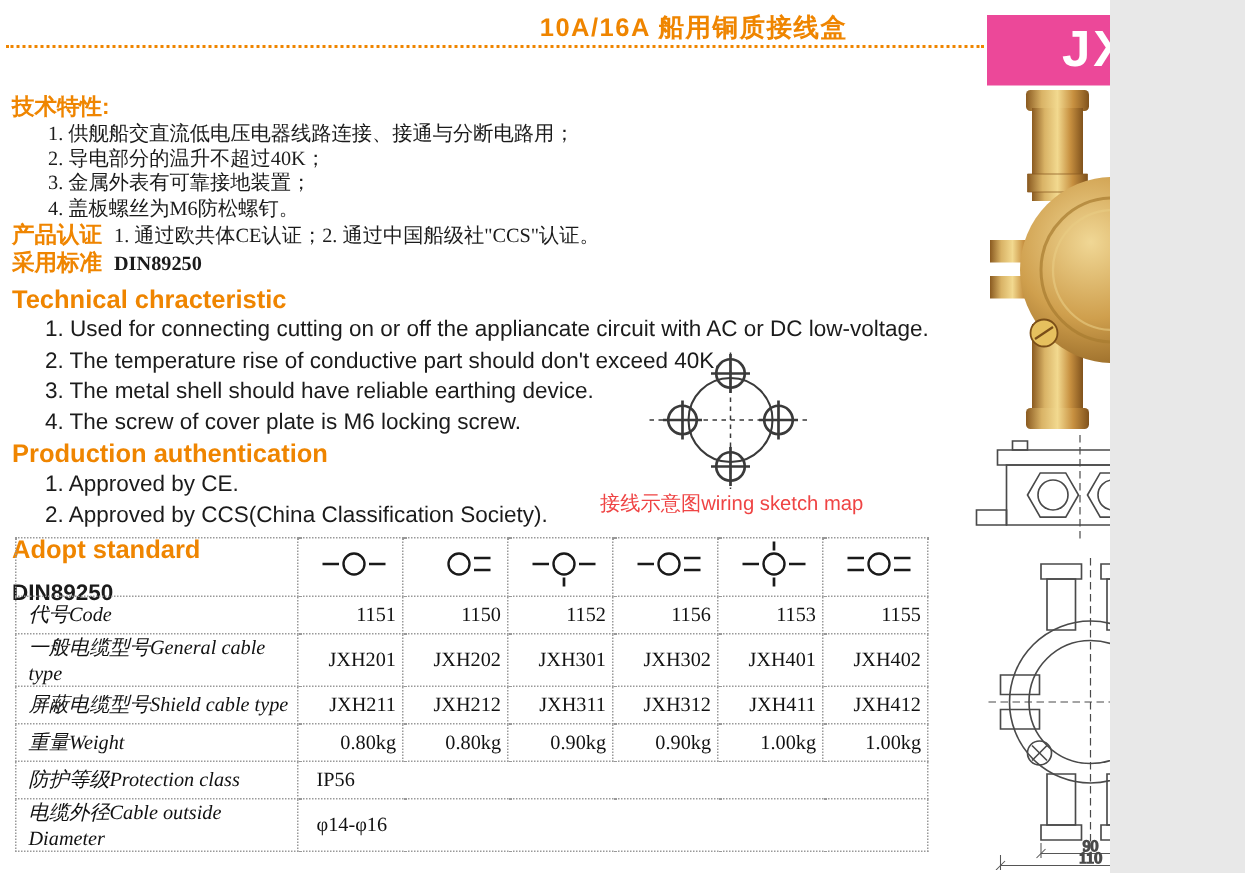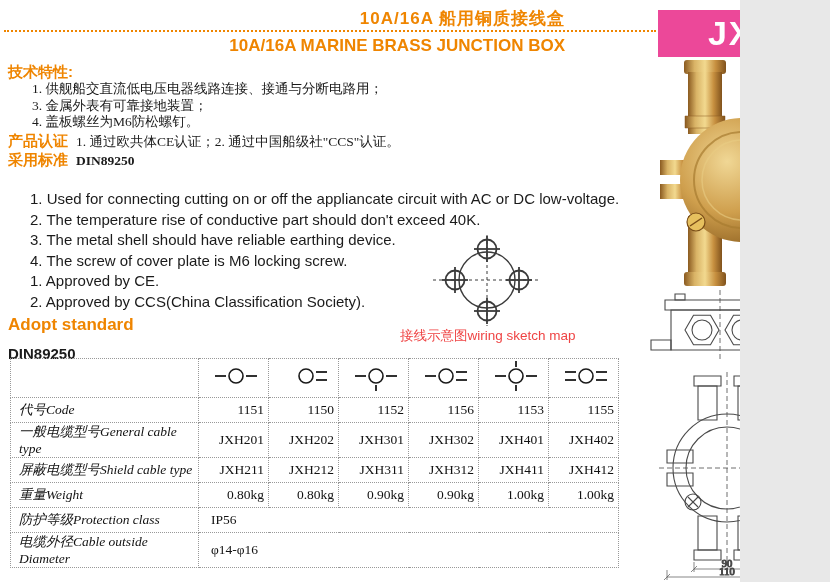--- a/index.html
+++ b/index.html
@@ -41,43 +41,45 @@
   svg line,svg rect,svg circle,svg polygon,svg path{vector-effect:non-scaling-stroke;}
   .dimtxt{font-family:"Liberation Serif",serif;font-size:10.5px;fill:#333;}
 </style>
 </head>
 <body>
 
 <div class="page">
 
   <div class="cn-title">10A/16A 船用铜质接线盒</div>
   <div class="dotline"></div>
-  <div class="en-title">10A/16A MARINE BRASS JUNCTION BOX</div>
   <div class="jxh-box">JXH</div>
 
   <div class="blk cn-blk">
     <div class="sec-cn">技术特性:</div>
     <div class="cn-item">1. 供舰船交直流低电压电器线路连接、接通与分断电路用；</div>
+    <div class="cn-item">2. 导电部分的温升不超过40K；</div>
     <div class="cn-item">3. 金属外表有可靠接地装置；</div>
     <div class="cn-item">4. 盖板螺丝为M6防松螺钉。</div>
     <div class="inline-row">
       <span class="lbl-orange">产品认证</span>
       <span class="cn-item" style="padding-left:0">1. 通过欧共体CE认证；2. 通过中国船级社"CCS"认证。</span>
     </div>
     <div class="inline-row">
       <span class="lbl-orange">采用标准</span>
       <span class="val-dark">DIN89250</span>
     </div>
   </div>
 
   <div class="blk en-blk">
+    <div class="sec-en">Technical chracteristic</div>
     <div class="en-item">1. Used for connecting cutting on or off the appliancate circuit with AC or DC low-voltage.</div>
     <div class="en-item">2. The temperature rise of conductive part should don't exceed 40K.</div>
     <div class="en-item">3. The metal shell should have reliable earthing device.</div>
     <div class="en-item">4. The screw of cover plate is M6 locking screw.</div>
+    <div class="sec-en">Production authentication</div>
     <div class="en-item">1. Approved by CE.</div>
     <div class="en-item">2. Approved by CCS(China Classification Society).</div>
     <div class="en-row">
       <span class="sec-en">Adopt standard</span>
       <span class="std-val">DIN89250</span>
     </div>
   </div>
 
   <svg class="sketch" width="130" height="96" viewBox="0 0 130 96">
     <g stroke="#3a3a3a" fill="none" stroke-width="1.4">

